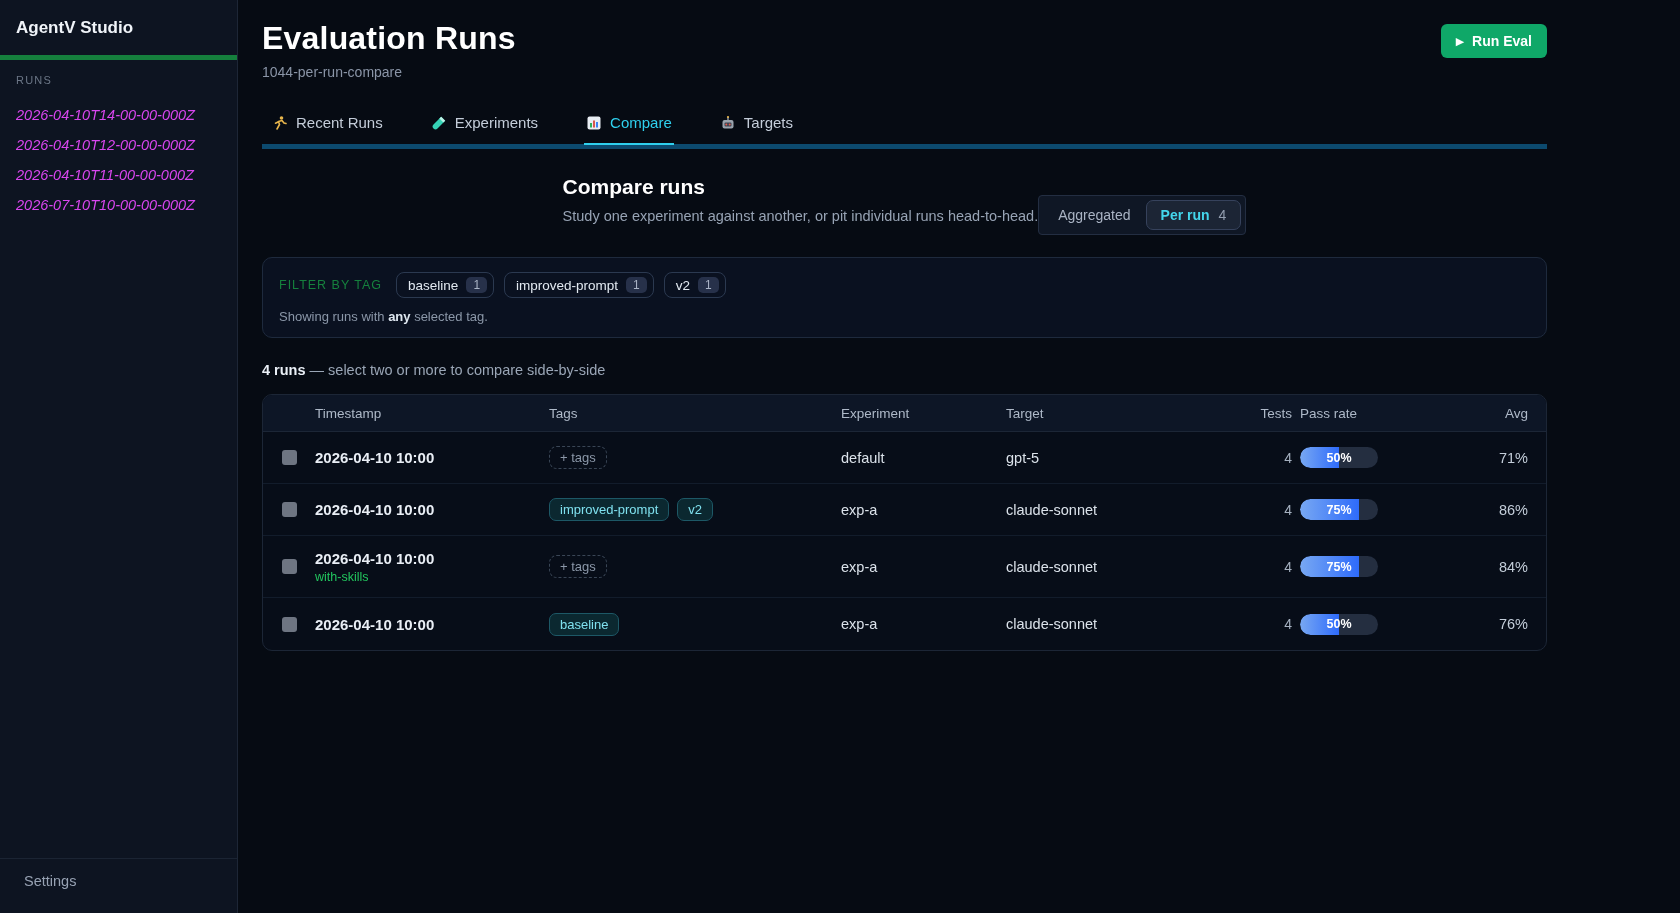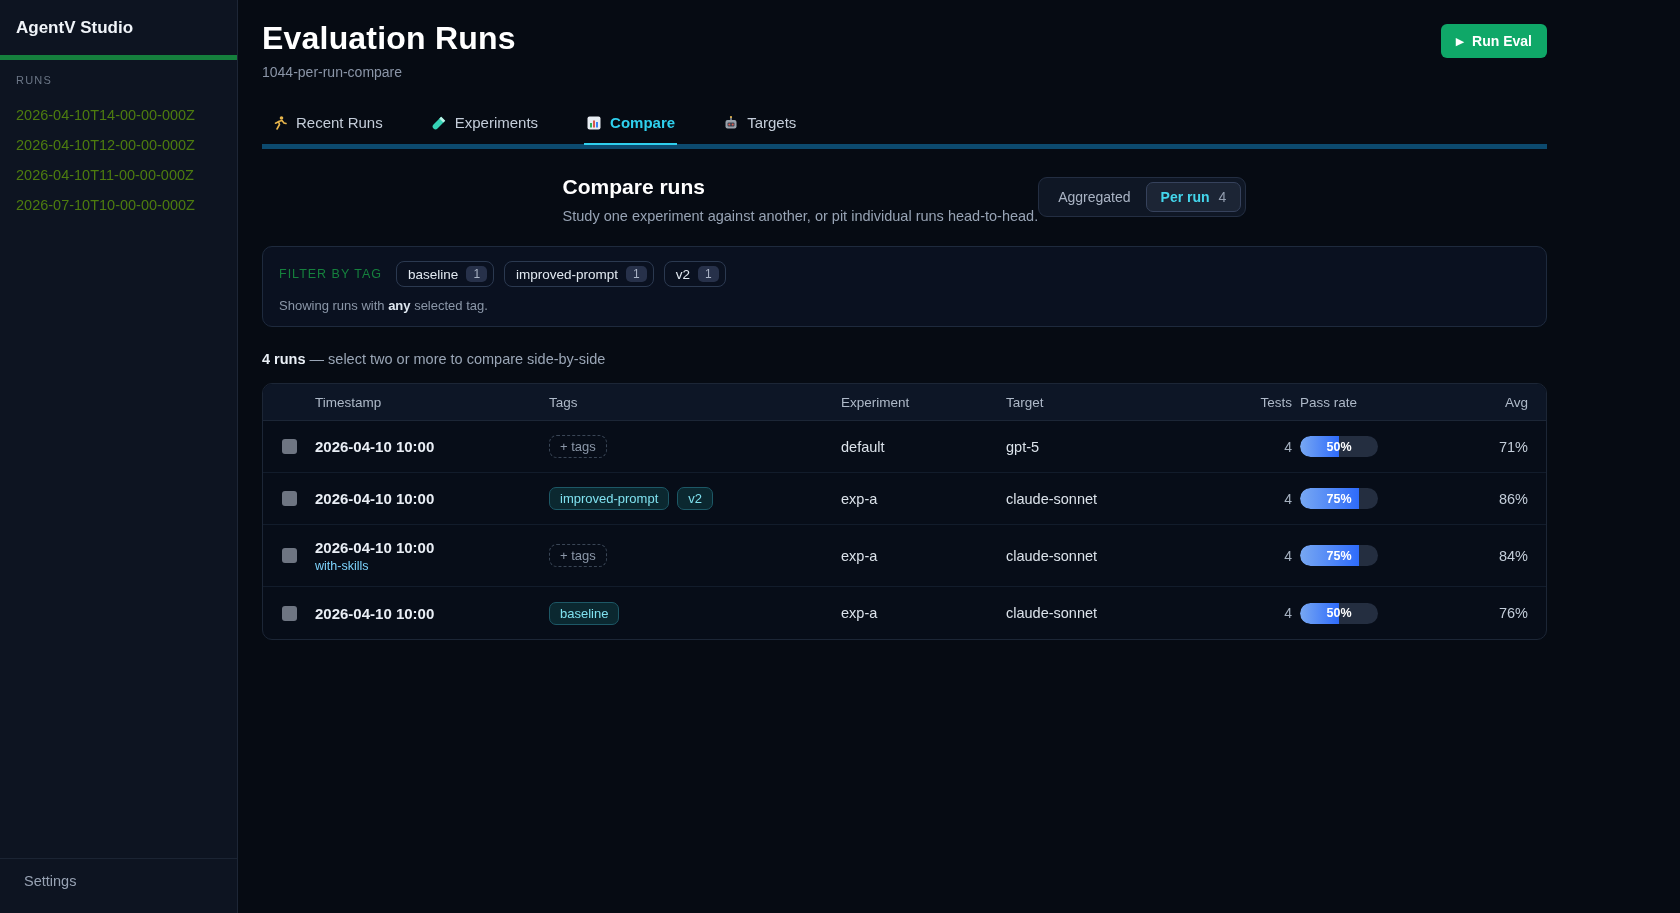--- a/index.html
+++ b/index.html
@@ -23,22 +23,22 @@
     font-size: 17px; font-weight: 700; color: #f0f4f9;
     padding: 18px 16px 17px 16px;
     border-bottom: 5px solid #15803d;
   }
   .sidebar-section { padding: 14px 16px; }
   .runs-label {
     font-size: 11px; color: #6b7686; letter-spacing: 1.2px;
     margin-bottom: 14px; font-weight: 500;
   }
   .run-item {
-    font-size: 14.5px; color: #4d7c0f; padding: 7px 0;
-    cursor: pointer; white-space: nowrap;
+    font-size: 14.5px; color: #d946ef; padding: 7px 0;
+    cursor: pointer; white-space: nowrap; font-style: italic;
   }
   .sidebar-footer {
     margin-top: auto; border-top: 1px solid #1b2433;
     padding: 14px 16px 24px 24px;
   }
   .settings-link { font-size: 14.5px; color: #97a2b3; cursor: pointer; }
 
   
   .main { flex: 1; padding: 20px 24px 24px 24px; overflow: hidden; }
   .content { max-width: 1285px; }
@@ -59,31 +59,31 @@
     display: flex; gap: 44px; margin-top: 26px;
     border-bottom: 5px solid #0c4a6e; padding-left: 8px;
   }
   .tab {
     display: inline-flex; align-items: center; gap: 8px;
     font-size: 15px; color: #c4cdd9; padding: 8px 2px 12px 2px;
     cursor: pointer; border-bottom: 2px solid transparent; margin-bottom: -1px;
     background: none; border-top: none; border-left: none; border-right: none;
     font-family: inherit;
   }
-  .tab.active { color: #2fd0ee; border-bottom-color: #2fd0ee; font-weight: 700; }
+  .tab.active { color: #2fd0ee; border-bottom-color: #2fd0ee; font-weight: 400; }
   .tab svg { display: block; }
 
   
   .section-head { display: flex; justify-content: center; align-items: flex-start; margin-top: 26px; }
   .section-title { font-size: 21px; font-weight: 700; color: #ffffff; }
   .section-desc { font-size: 14.5px; color: #97a3b4; margin-top: 9px; }
 
   .view-toggle {
     display: flex; align-items: center; background: #0f1725;
-    border: 1px solid #232e42; border-radius: 9px; padding: 4px; margin-top: 2px;
+    border: 1px solid #232e42; border-radius: 4px; padding: 4px; margin-top: 20px;
   }
   .toggle-opt {
     font-size: 14px; color: #aab4c4; padding: 6px 14px; border-radius: 7px;
     cursor: pointer; background: none; border: 1px solid transparent; font-family: inherit;
     display: inline-flex; align-items: center; gap: 9px;
   }
   .toggle-opt.active {
     background: #1c2535; border-color: #36425c; color: #44d6ec; font-weight: 600;
   }
   .toggle-opt.active .count { color: #939eb0; font-weight: 400; }
@@ -132,21 +132,21 @@
   .th.right, .td.right { text-align: right; }
   .tbody-row { min-height: 52px; border-bottom: 1px solid #121c2b; padding-top: 8px; padding-bottom: 8px; }
   .tbody-row:last-child { border-bottom: none; }
 
   .cb-cell { display: flex; justify-content: center; }
   .checkbox {
     width: 15px; height: 15px; border-radius: 3px; background: #6e7582;
     cursor: pointer;
   }
   .ts { font-size: 15px; font-weight: 700; color: #e9eef5; }
-  .ts-sub { font-size: 12.5px; color: #7dd3fc; margin-top: 3px; font-weight: 400; }
+  .ts-sub { font-size: 12.5px; color: #22c55e; margin-top: 3px; font-weight: 400; }
 
   .tags-cell { display: flex; gap: 8px; align-items: center; }
   .tag-pill {
     font-size: 13px; color: #7fe0ee; background: #0b2830;
     border: 1px solid #1d5866; border-radius: 7px; padding: 3px 10px;
     cursor: pointer;
   }
   .add-tags {
     font-size: 13px; color: #8b97a8; border: 1px dashed #3a4656;
     border-radius: 8px; padding: 3px 10px; cursor: pointer; background: transparent;

